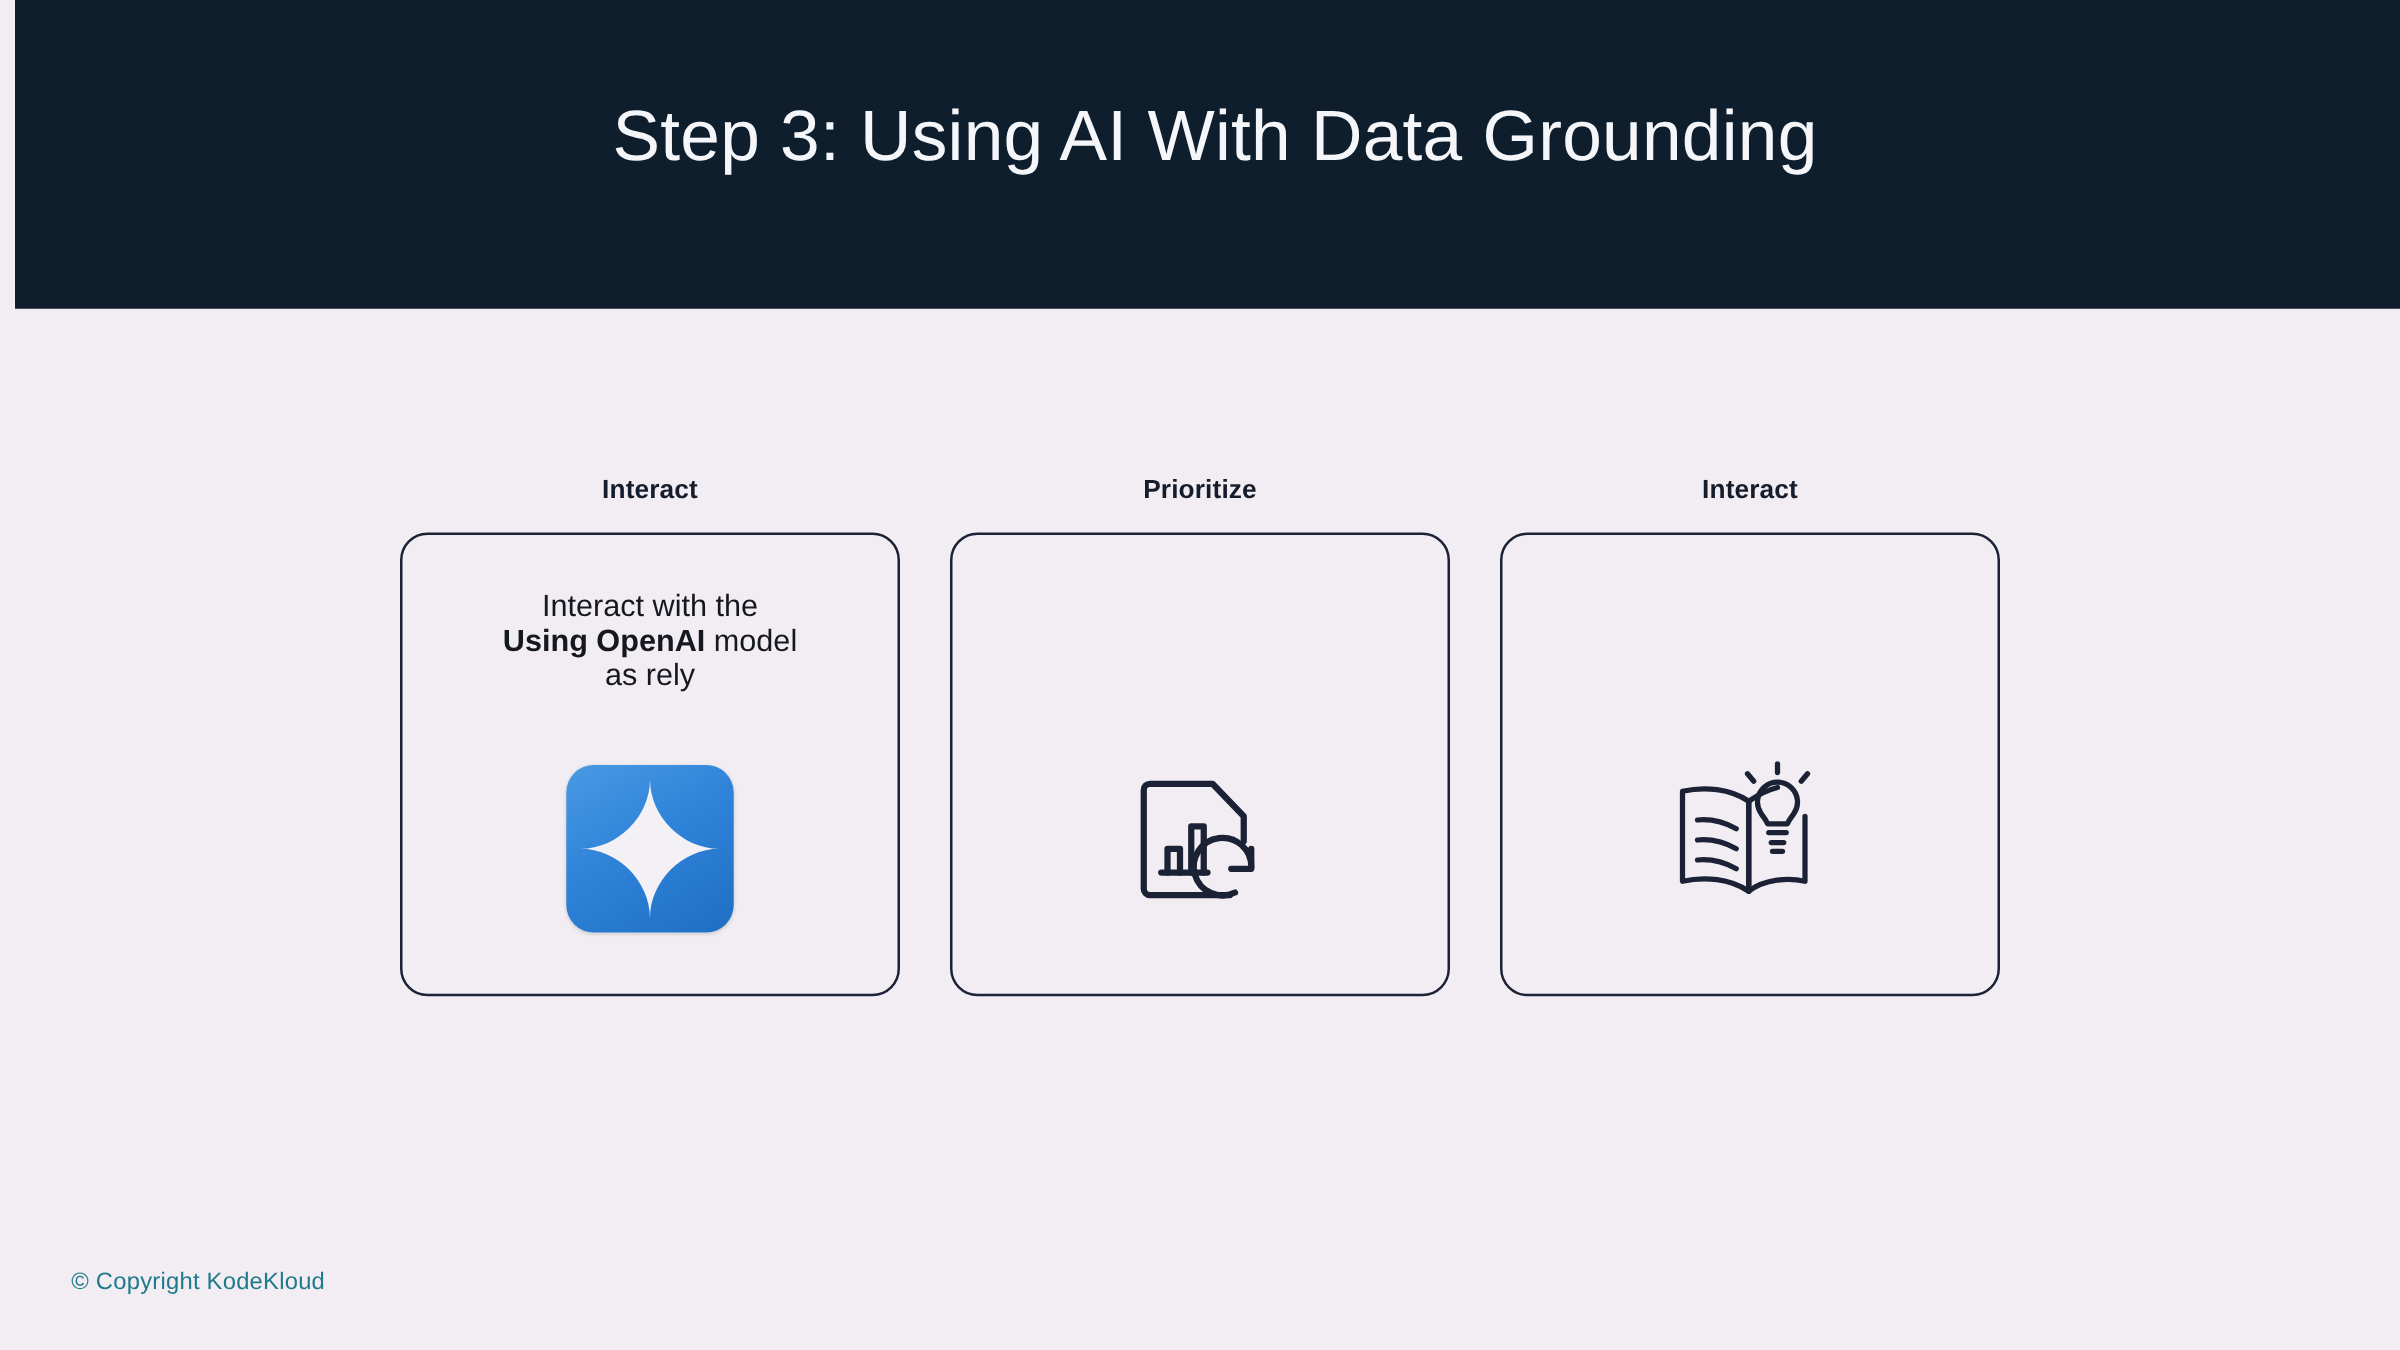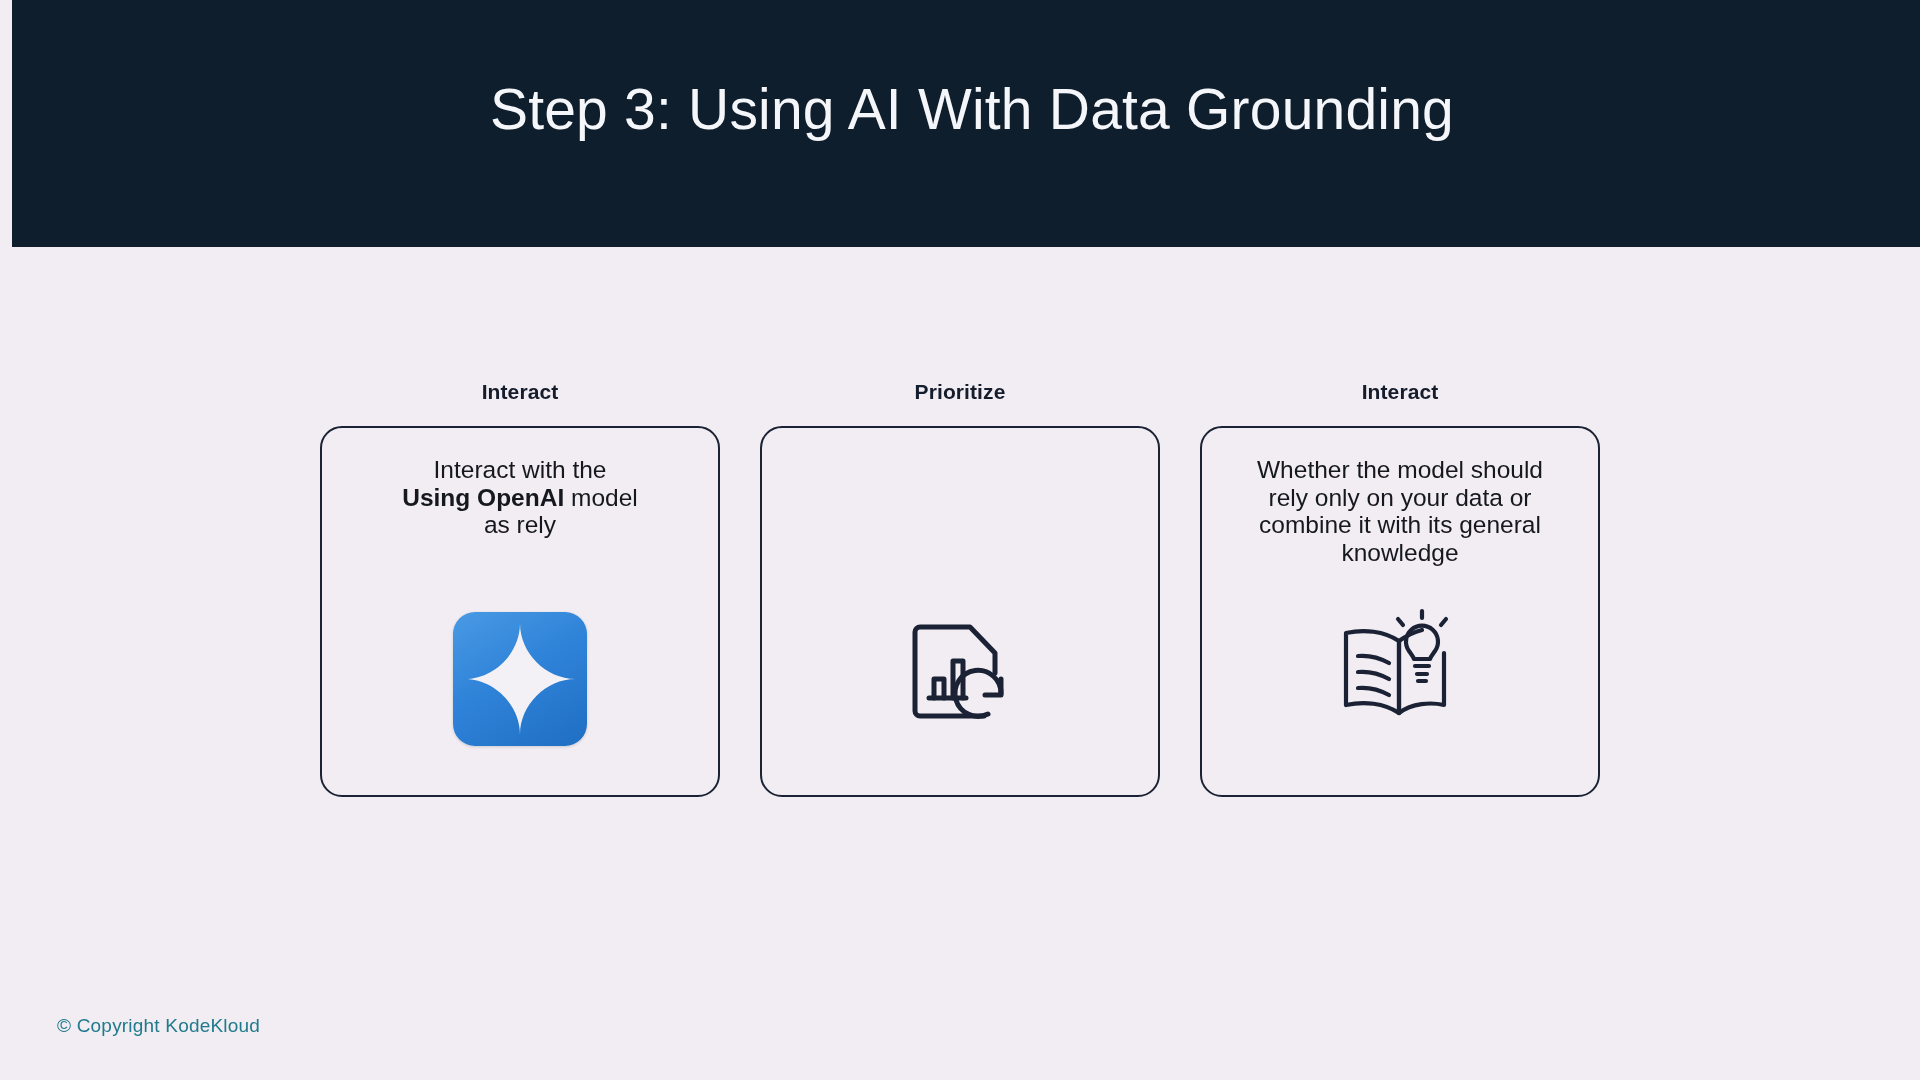--- a/index.html
+++ b/index.html
@@ -78,21 +78,21 @@
 
   .card-box {
     width: 400px;
     height: 371px;
     border: 2.2px solid #1b2235;
     border-radius: 22px;
     background: #f2edf2;
     display: flex;
     flex-direction: column;
     align-items: center;
-    padding-top: 28px;
+    padding-top: 44px;
   }
 
   .card-text {
     width: 366px;
     text-align: center;
     font-size: 24.5px;
     line-height: 1.13;
     color: #16181f;
     font-weight: 400;
   }
@@ -181,26 +181,20 @@
               <path d="M105 70 V86 H89"></path>
             </g>
           </svg>
         </div>
       </div>
     </div>
 
     <div class="card-col">
       <div class="card-heading">Interact</div>
       <div class="card-box">
-        <div class="card-text">
-          <span>Whether the model should</span><br>
-          <span>rely only on your data or</span><br>
-          <span>combine it with its general</span><br>
-          <span>knowledge</span>
-        </div>
         <div class="card-icon">
           <svg width="128" height="122" viewBox="0 0 128 122">
             <g fill="none" stroke="#1b2235" stroke-width="4.2" stroke-linecap="round" stroke-linejoin="round">
 
               <path d="M10 27 C28 23 48 25 63 35 V107 C48 97 28 95 10 99 Z"></path>
 
               <path d="M63 35 C70 30 78 26 86 24"></path>
               <path d="M108 47 V99 C95 96 76 97 63 107"></path>
 
               <path d="M63 35 V107"></path>

